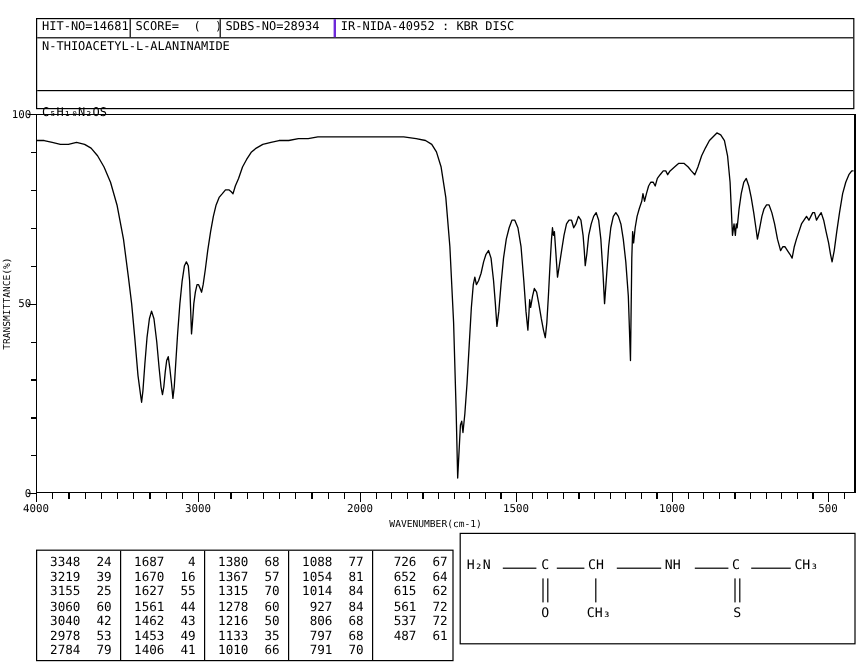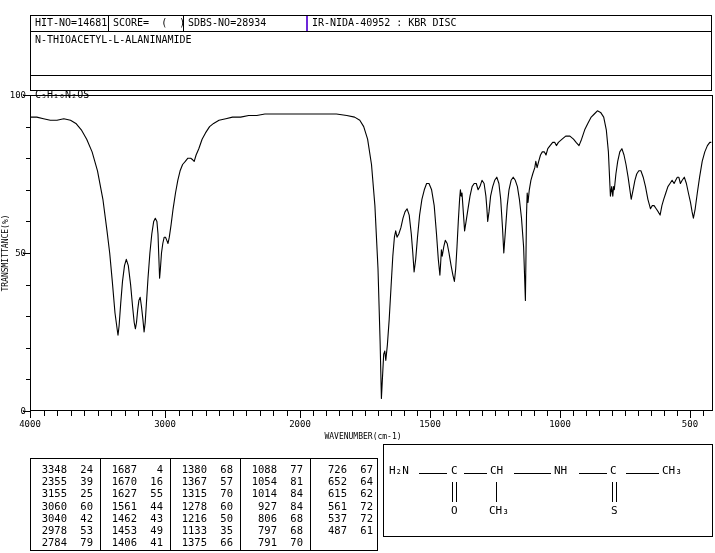--- a/index.html
+++ b/index.html
@@ -7,21 +7,21 @@
     width:715px;height:553px;position:relative;background:#ffffff;color:#000;
     font-family:"DejaVu Sans Mono","Liberation Mono",monospace;
     overflow:hidden;
   }
   
   .header-box{position:absolute;left:30px;top:3px;width:682px;height:76px;border:1px solid #000;box-sizing:border-box;margin-top:12px;}
   .header-row1{position:absolute;top:0;left:0;right:0;height:15px;border-bottom:1px solid #000;display:flex;}
   .hcell{font-size:10px;line-height:14px;padding-left:4px;white-space:pre;overflow:hidden;box-sizing:border-box;}
   .hc1{width:78px;border-right:1px solid #000;}
   .hc2{width:75px;border-right:1px solid #000;}
-  .hc3{width:124px;border-right:2px solid #6d28d9;}
+  .hc3{width:96px;border-right:2px solid #6d28d9;}
   .hc4{flex:1;}
   .header-row2{position:absolute;top:16px;left:0;right:0;height:44px;border-bottom:1px solid #000;font-size:10px;line-height:12px;padding:2px 0 0 4px;box-sizing:border-box;}
   .header-row3{position:absolute;top:61px;left:0;right:0;bottom:0;font-size:10px;line-height:12px;padding:12px 0 0 4px;box-sizing:border-box;}
   
   #plot{position:absolute;left:0;top:0;width:715px;height:553px;}
   
   .peak-table{position:absolute;left:30px;top:458px;width:348px;height:93px;border:1px solid #000;box-sizing:border-box;display:flex;}
   .peak-col{width:70px;border-right:1px solid #000;box-sizing:border-box;padding-top:4px;}
   .peak-col:last-child{border-right:none;flex:1;}
   .peak-row{display:flex;font-size:10.5px;line-height:12.2px;}
@@ -137,21 +137,21 @@
   <div class="header-row3">C₅H₁₀N₂OS</div>
 </div>
 
 <div class="peak-table" id="peak-table">
     <div class="peak-col">
       <div class="peak-row">
         <span class="pw">3348</span>
         <span class="pi">24</span>
       </div>
       <div class="peak-row">
-        <span class="pw">2355</span>
+        <span class="pw">3219</span>
         <span class="pi">39</span>
       </div>
       <div class="peak-row">
         <span class="pw">3155</span>
         <span class="pi">25</span>
       </div>
       <div class="peak-row">
         <span class="pw">3060</span>
         <span class="pi">60</span>
       </div>
@@ -217,21 +217,21 @@
       </div>
       <div class="peak-row">
         <span class="pw">1216</span>
         <span class="pi">50</span>
       </div>
       <div class="peak-row">
         <span class="pw">1133</span>
         <span class="pi">35</span>
       </div>
       <div class="peak-row">
-        <span class="pw">1375</span>
+        <span class="pw">1010</span>
         <span class="pi">66</span>
       </div>
     </div>
     <div class="peak-col">
       <div class="peak-row">
         <span class="pw">1088</span>
         <span class="pi">77</span>
       </div>
       <div class="peak-row">
         <span class="pw">1054</span>

